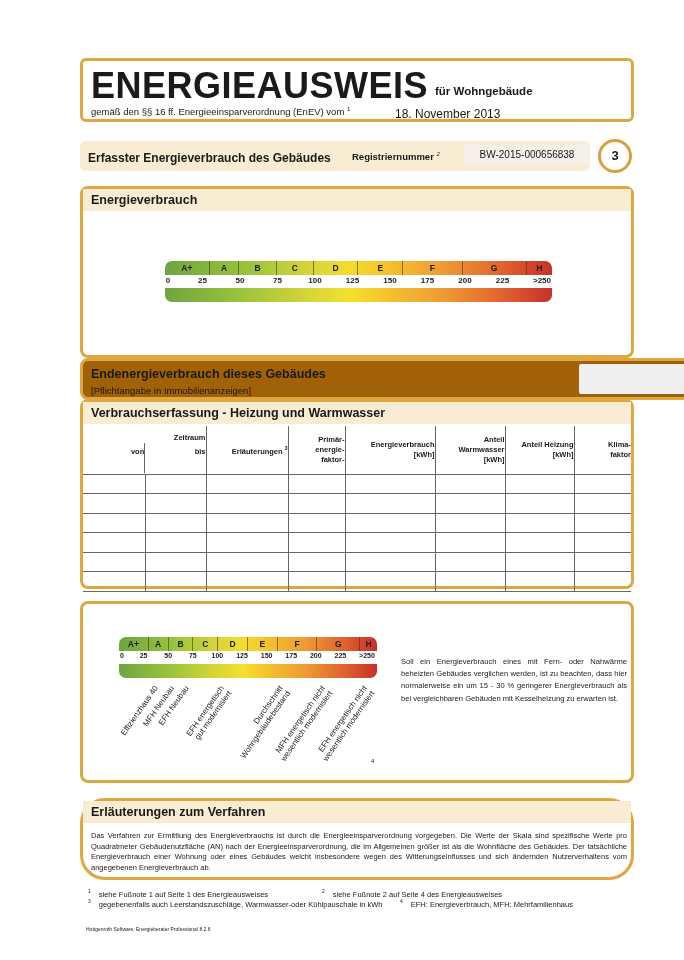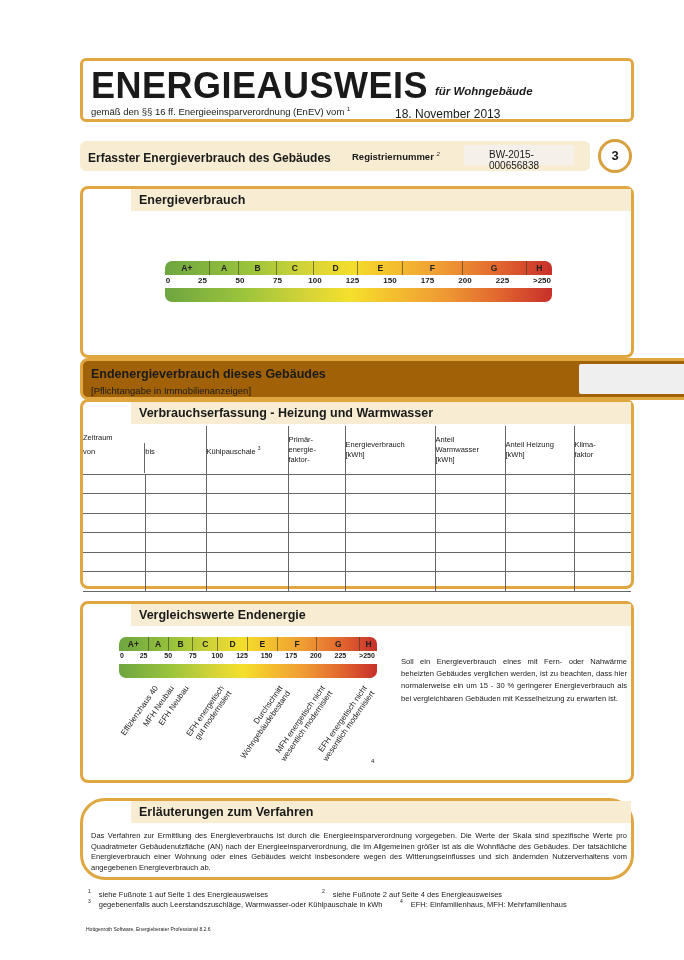--- a/index.html
+++ b/index.html
@@ -3,39 +3,39 @@
 <meta charset="utf-8">
 <style>
   * { box-sizing: border-box; margin: 0; padding: 0; }
   body {
     width: 684px; height: 960px; background: #ffffff;
     font-family: "Liberation Sans", sans-serif; color: #1a1a1a;
     position: relative; overflow: hidden;
   }
   .abs { position: absolute; }
   .box {
-    position: absolute; border: 3px solid #e0a640; border-radius: 8px; background: #fff; padding-left: 48px;
+    position: absolute; border: 3px solid #e0a640; border-radius: 8px; background: #fff;
   }
   .box-head {
     background: #f8ecd2; font-weight: bold; font-size: 12.5px; padding: 4px 8px;
   }
   
   #hdr { left: 80px; top: 58px; width: 554px; height: 64px; border-radius: 6px; }
   #hdr-title { left: 8px; top: 4px; font-size: 36px; font-weight: bold; letter-spacing: 0.5px; font-family: "Liberation Sans", sans-serif; }
-  #hdr-sub { left: 352px; top: 24px; font-size: 11.5px; font-weight: bold; font-style: italic; }
+  #hdr-sub { left: 352px; top: 24px; font-size: 11.5px; font-weight: bold; }
   #hdr-law { left: 8px; top: 45px; font-size: 9.5px; }
   #hdr-law sup { font-size: 6px; }
   #hdr-date { left: 312px; top: 46px; font-size: 12px; }
 
   
   #reg { left: 80px; top: 141px; width: 510px; height: 30px; background: #f8ecd2; border-radius: 6px; }
   #reg-label { left: 8px; top: 10px; font-size: 12px; font-weight: bold; }
   #reg-num-label { left: 272px; top: 10px; font-size: 9.5px; font-weight: bold; }
   #reg-num-label sup { font-size: 6px; font-weight: normal; font-style: italic; }
-  #reg-num { left: 384px; top: 4px; width: 110px; height: 20px; background: #f5f0ea; font-size: 10px; padding: 4px 25px; }
+  #reg-num { left: 384px; top: 4px; width: 126px; height: 20px; background: #f5f0ea; font-size: 10px; padding: 4px 8px; text-align: center; }
   #page-circle { left: 598px; top: 139px; width: 34px; height: 34px; border: 3.5px solid #d9a040; border-radius: 50%;
     font-size: 13px; font-weight: bold; text-align: center; line-height: 27px; background: #fff; }
 
   
   #ev { left: 80px; top: 186px; width: 554px; height: 172px; }
   
   .scale { position: absolute; }
   .scale-top { position: absolute; left: 0; top: 0; height: 14px; display: flex; border-radius: 7px 7px 0 0; overflow: hidden;
     background: linear-gradient(to right, #6ea540 0%, #9bc43c 22%, #d9d537 38%, #f3dd2c 48%, #f4c12e 58%, #ef9a34 72%, #e2672f 86%, #c8302a 100%); }
   .scale-top div { height: 100%; text-align: center; font-size: 8.5px; font-weight: bold; line-height: 14px; border-right: 1px solid rgba(60,60,30,0.6); color: #222; }
@@ -47,21 +47,21 @@
 
   
   #ee { left: 80px; top: 358px; width: 626px; height: 42px; background: #a16207; }
   #ee-title { left: 8px; top: 6px; font-size: 12.5px; font-weight: bold; }
   #ee-sub { left: 8px; top: 24px; font-size: 9.5px; }
   #ee-val { right: 4px; top: 3px; width: 120px; height: 30px; background: #efefef; border-radius: 2px; }
 
   
   #vf { left: 80px; top: 399px; width: 554px; height: 190px; }
   table.vt { position: absolute; left: 0; top: 24px; width: 548px; border-collapse: collapse; }
-  .vt td, .vt th { border: 1px solid #666; font-weight: normal; font-size: 7.5px; text-align: left; vertical-align: middle; }
+  .vt td, .vt th { border: 1px solid #666; font-weight: bold; font-size: 7.5px; text-align: right; vertical-align: middle; }
   .vt tr:first-child td, .vt tr:first-child th { border-top: none; }
   .vt td:first-child, .vt th:first-child { border-left: none; }
   .vt td:last-child, .vt th:last-child { border-right: none; }
   .vt .hrow th { height: 48px; line-height: 10px; }
   .vt .drow td { height: 19.5px; }
 
   
   #vg { left: 80px; top: 601px; width: 554px; height: 182px; }
   #vg-note { left: 318px; top: 52px; width: 226px; font-size: 7.6px; line-height: 12.2px; text-align: justify; }
   .rot { position: absolute; font-size: 8px; line-height: 9px; transform-origin: 100% 0; transform: rotate(-55deg); white-space: nowrap; text-align: right; }
@@ -144,21 +144,21 @@
     </colgroup>
     <tbody>
         <tr class="hrow">
       <th colspan="2" style="padding:0;">
         <div style="padding-top:6px;">Zeitraum</div>
         <div style="display:flex; height:30px;">
           <div style="flex:62; padding-top:4px;">von</div>
           <div style="flex:61; border-left:1px solid #666; padding-top:4px;">bis</div>
         </div>
       </th>
-      <th><span>Kühlpauschale</span> <sup style="font-size:5px">3</sup></th>
+      <th><span>Erläuterungen</span> <sup style="font-size:5px">3</sup></th>
       <th>
             <div>Primär-</div>
             <div>energie-</div>
             <div>faktor-</div>
           </th>
       <th>
             <div>Energieverbrauch</div>
             <div>[kWh]</div>
           </th>
       <th>
@@ -235,21 +235,20 @@
           <td></td>
           <td></td>
           <td></td>
           <td></td>
         </tr>
       </tbody>
   </table>
 </div>
 
 <div class="box" id="vg">
-  <div class="box-head">Vergleichswerte Endenergie</div>
   <div class="scale" id="scale2" style="left:36px; top:33px; width:258px; height:42px;">
       <div class="scale-top" style="width: 258px;">
         <div style="width: 29.7692px;">A+</div>
         <div style="width: 19.8462px;">A</div>
         <div style="width: 24.8077px;">B</div>
         <div style="width: 24.8077px;">C</div>
         <div style="width: 29.7692px;">D</div>
         <div style="width: 29.7692px;">E</div>
         <div style="width: 39.6923px;">F</div>
         <div style="width: 42.6692px;">G</div>
@@ -304,14 +303,14 @@
 </div>
 
 <div class="box" id="er">
   <div class="box-head">Erläuterungen zum Verfahren</div>
   <div class="abs" id="er-text">Das Verfahren zur Ermittlung des Energieverbrauchs ist durch die Energieeinsparverordnung vorgegeben. Die Werte der Skala sind spezifische Werte pro Quadratmeter Gebäudenutzfläche (AN) nach der Energieeinsparverordnung, die im Allgemeinen größer ist als die Wohnfläche des Gebäudes. Der tatsächliche Energieverbrauch einer Wohnung oder eines Gebäudes weicht insbesondere wegen des Witterungseinflusses und sich ändernden Nutzerverhaltens vom angegebenen Energieverbrauch ab.</div>
 </div>
 
 <div class="fn" style="left:88px; top:888px;"><sup>1</sup><span>siehe Fußnote 1 auf Seite 1 des Energieausweises</span></div>
 <div class="fn" style="left:322px; top:888px;"><sup>2</sup><span>siehe Fußnote 2 auf Seite 4 des Energieausweises</span></div>
 <div class="fn" style="left:88px; top:898px;"><sup>3</sup><span>gegebenenfalls auch Leerstandszuschläge, Warmwasser-oder Kühlpauschale in kWh</span></div>
-<div class="fn" style="left:400px; top:898px;"><sup>4</sup><span>EFH: Einfamilienhaus, MFH: Mehrfamilienhaus</span></div>
+<div class="fn" style="left:400px; top:898px;"><sup>4</sup><span>EFH: Energieverbrauch, MFH: Mehrfamilienhaus</span></div>
 <div class="abs" id="software">Hottgenroth Software, Energieberater Professional 8.2.6</div>
 
 </body></html>

